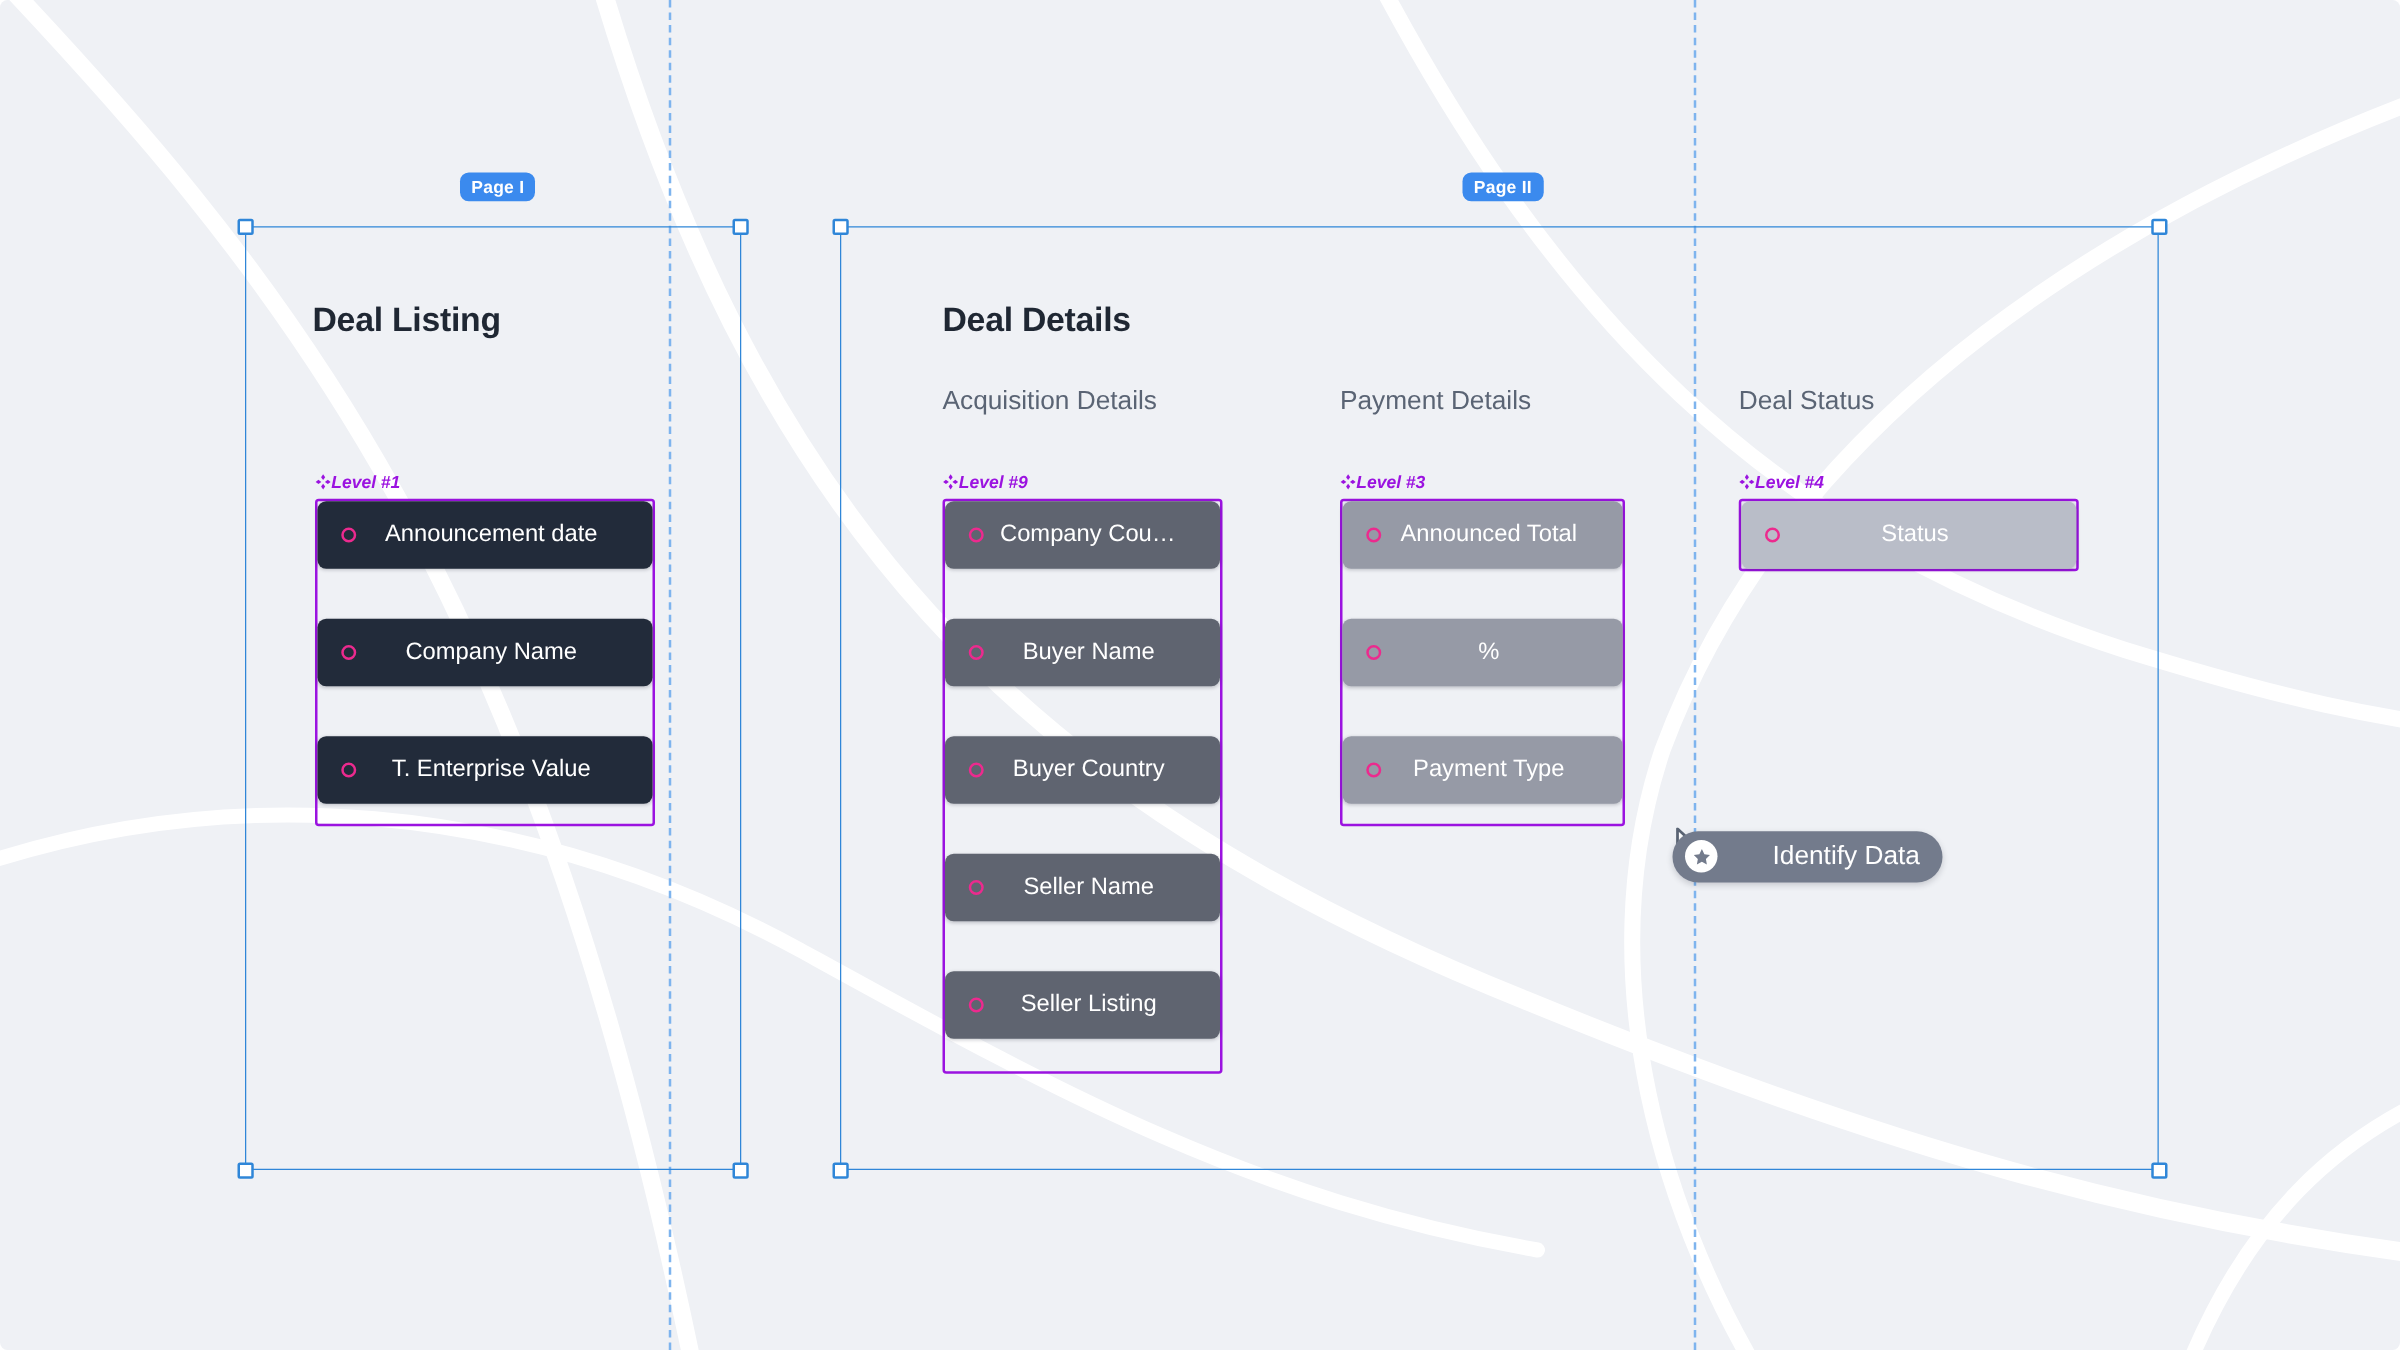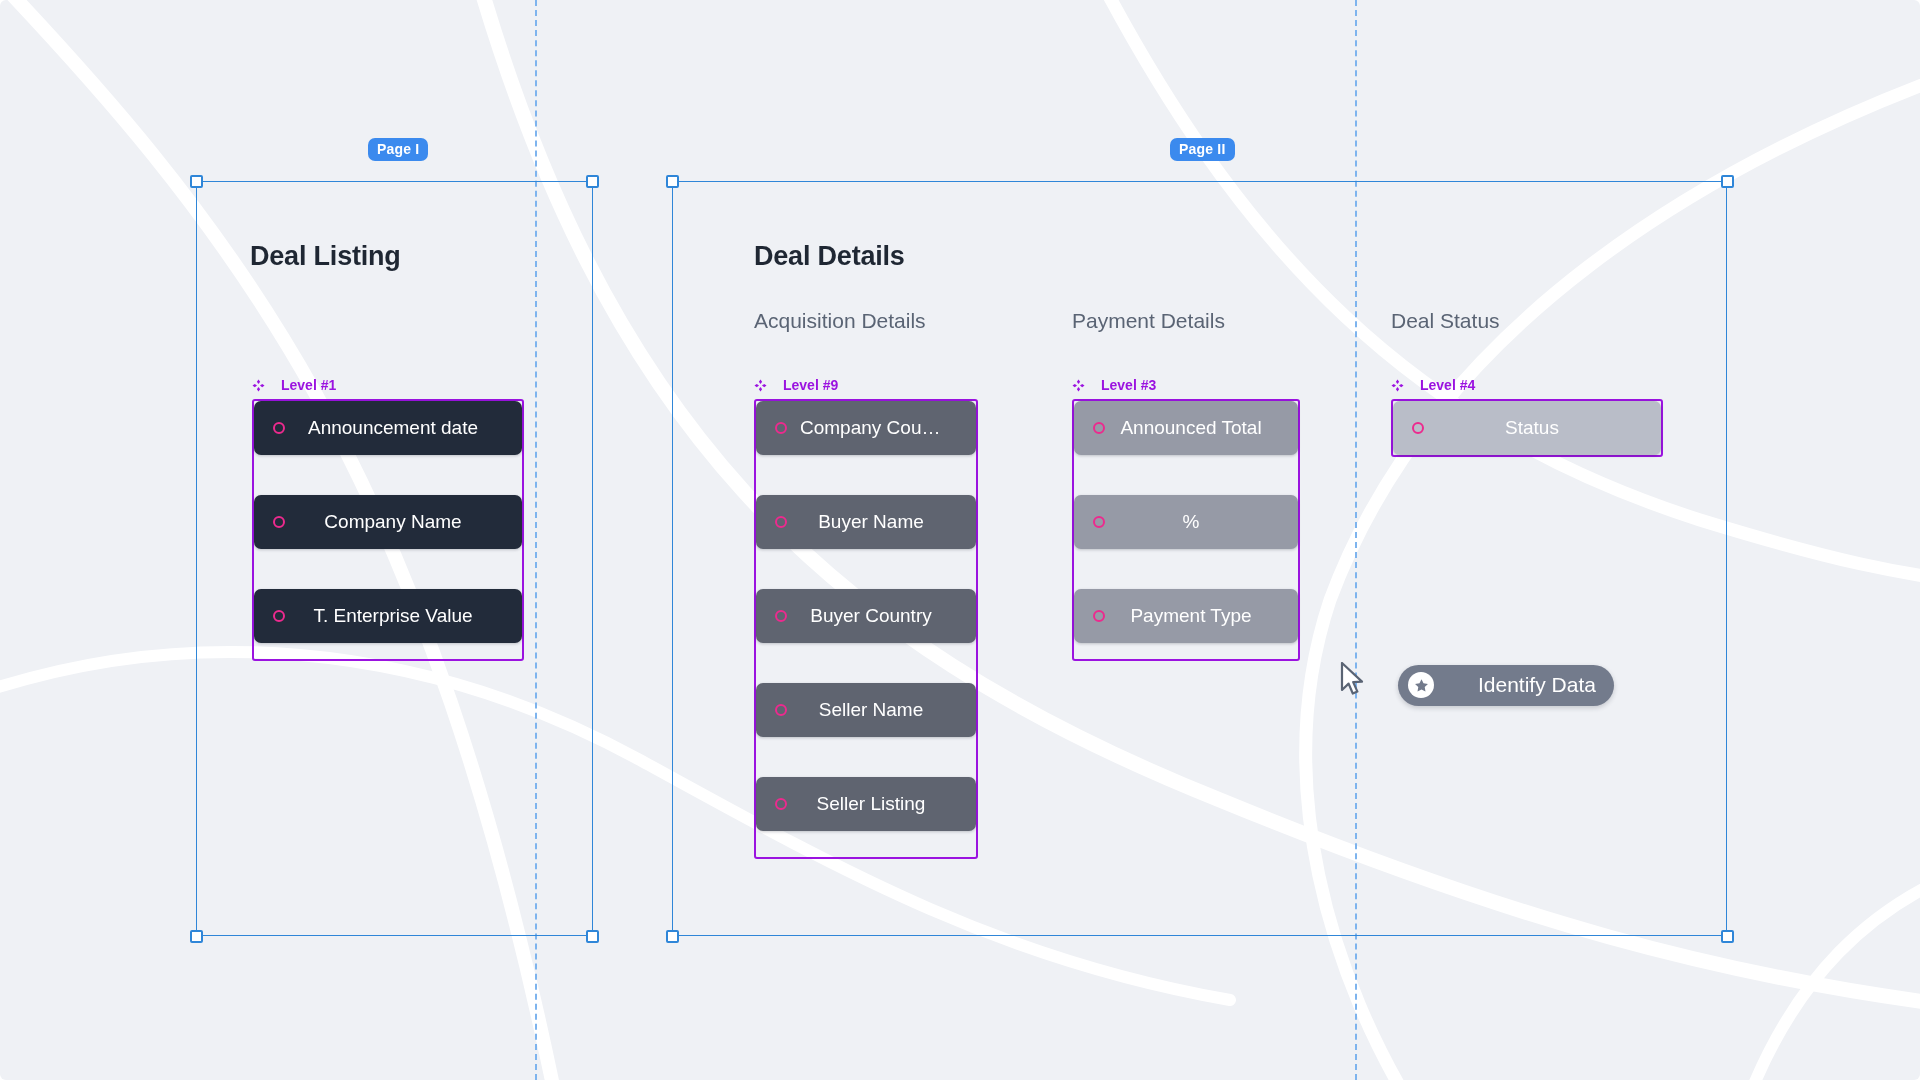--- a/index.html
+++ b/index.html
@@ -64,25 +64,26 @@
     font-weight: 400;
     color: #5a6474;
     white-space: nowrap;
   }
 
   
   .level-label {
     position: absolute;
     display: flex;
     align-items: center;
-    gap: 16px;
+    gap: 0;
     font-size: 14px;
     font-weight: 700;
     color: #9b13e0;
     white-space: nowrap;
+    font-style: italic;
   }
   .level-label svg { display: block; }
 
   .group {
     position: absolute;
     border: 2px solid #9b13e0;
     border-radius: 3px;
     display: flex;
     flex-direction: column;
   }
@@ -295,21 +296,21 @@
     <div class="card tone-pale">
       <span class="dot"></span>
       <span class="card-label">Status</span>
     </div>
   </div>
 
   <svg id="cursor" style="left:1340px; top:662px;" width="26" height="36" viewBox="0 0 26 36">
     <path d="M2 1 L2 28 L8.6 21.6 L12.8 31.5 L17.4 29.6 L13.2 20.1 L22 19.6 Z" fill="#ffffff" stroke="#5a6474" stroke-width="2.2" stroke-linejoin="round"></path>
   </svg>
 
-  <div class="pill" style="left:1398px; top:665px;gap:44px;">
+  <div class="pill" style="left:1338px; top:665px;gap:44px;">
     <span class="star-badge">
       <svg width="19" height="19" viewBox="0 0 20 20">
         <circle cx="10" cy="10" r="10" fill="#ffffff"></circle>
         <path d="M10 3.4 L12.1 7.7 L16.8 8.4 L13.4 11.7 L14.2 16.4 L10 14.2 L5.8 16.4 L6.6 11.7 L3.2 8.4 L7.9 7.7 Z" fill="#737b8c"></path>
       </svg>
     </span>
     <span>Identify Data</span>
   </div>
 
 </div>

